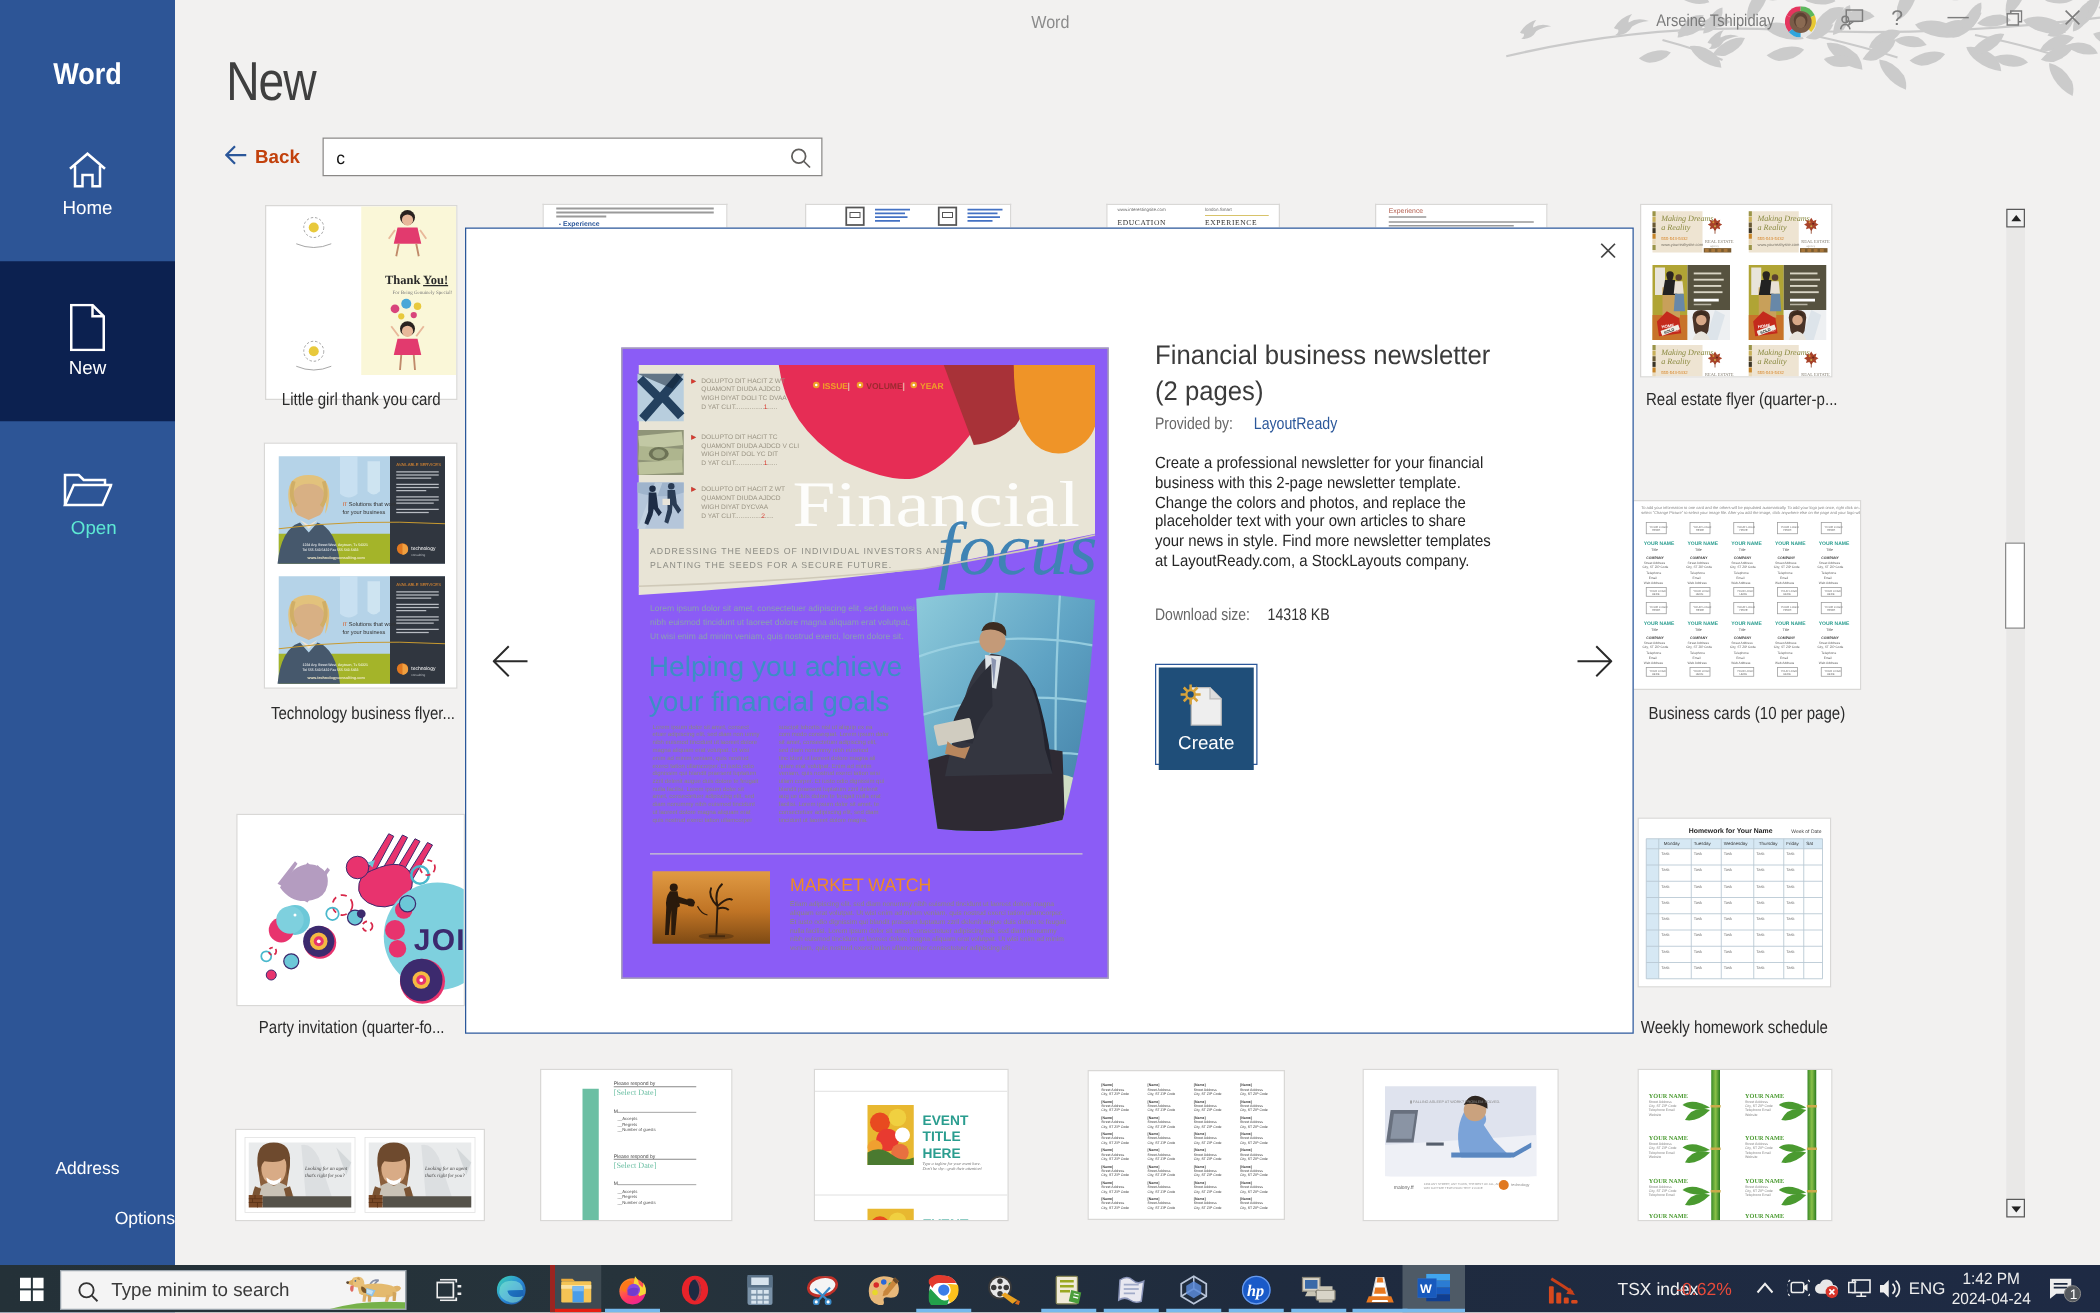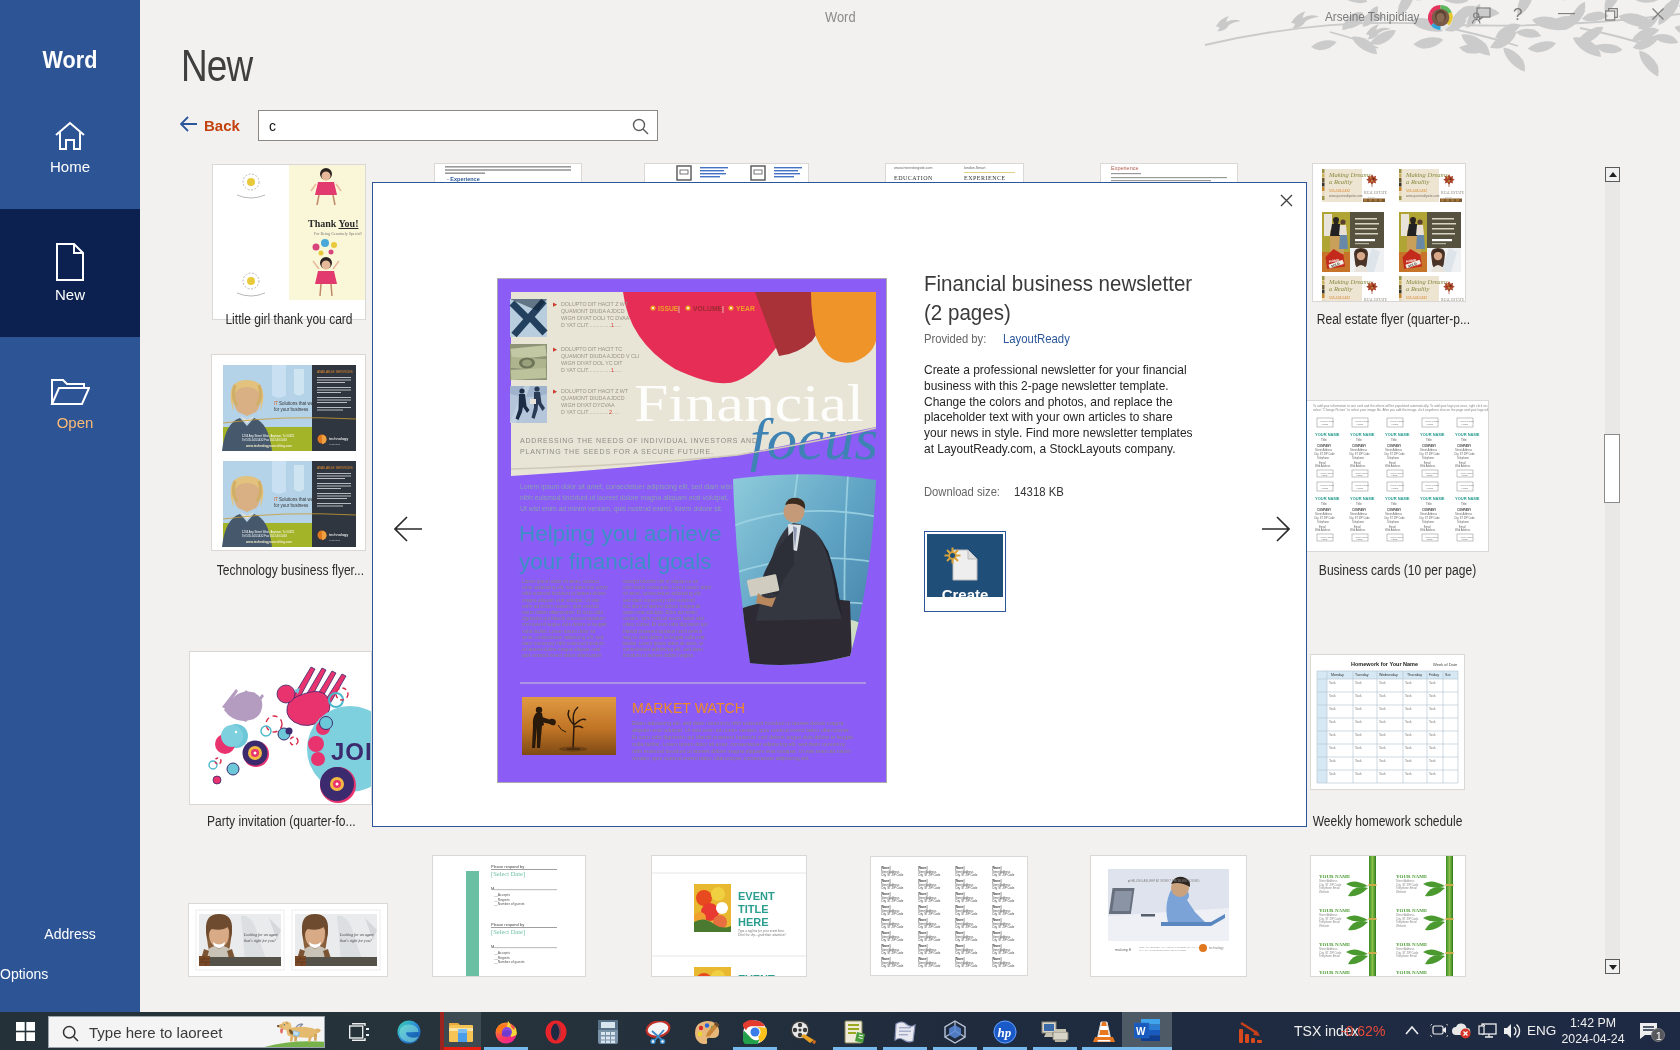--- a/index.html
+++ b/index.html
@@ -85,23 +85,23 @@
   <div class="abs" style="left:0; top:0; width:1680px; height:32px;">
     <div class="abs" style="left:825px; top:9px; font-size:14px; color:#8b8b8b; transform:scaleX(0.92); transform-origin:0 0;">Word</div>
     <div class="abs" style="left:1325px; top:9px; font-size:13.5px; color:#7a7a7a; transform:scaleX(0.87); transform-origin:0 0;">Arseine Tshipidiay</div>
   </div>
 
   <div class="abs" style="left:0; top:0; width:140px; height:1050px; background:#2d5596;">
     <div class="abs" style="left:0; top:46px; width:140px; text-align:center; color:#fff; font-size:24px; font-weight:bold; transform:scaleX(0.9);">Word</div>
     <div class="abs" style="left:0; top:209px; width:140px; height:128px; background:#0c2150;"></div>
     <div class="abs" style="left:0; top:158px; width:140px; text-align:center; color:#fff; font-size:15px;">Home</div>
     <div class="abs" style="left:0; top:286px; width:140px; text-align:center; color:#fff; font-size:15px;">New</div>
-    <div class="abs" style="left:0; top:414px; width:150px; text-align:center; color:#fdba74; font-size:15px;">Open</div>
+    <div class="abs" style="left:0; top:414px; width:150px; text-align:center; color:#5eead4; font-size:15px;">Open</div>
     <div class="abs" style="left:0; top:926px; width:140px; text-align:center; color:#fff; font-size:14px;">Address</div>
-    <div class="abs" style="left:0; top:966px; width:140px; text-align:left; color:#fff; font-size:14px;">Options</div>
+    <div class="abs" style="left:0; top:966px; width:140px; text-align:right; color:#fff; font-size:14px;">Options</div>
 
     <svg class="abs" style="left:52px; top:118px;" width="36" height="36" viewBox="0 0 36 36">
       <path d="M4 17 L18 5 L32 17 M8 14.5 V31 H14 V22 H22 V31 H28 V14.5" fill="none" stroke="#fff" stroke-width="2"></path>
     </svg>
 
     <svg class="abs" style="left:55px; top:243px;" width="30" height="38" viewBox="0 0 30 38">
       <path d="M2 1 H19 L28 10 V37 H2 Z" fill="none" stroke="#fff" stroke-width="2"></path>
       <path d="M19 1 V10 H28" fill="none" stroke="#fff" stroke-width="2"></path>
     </svg>
 
@@ -895,21 +895,21 @@
     </div>
 
     <div class="abs" style="left:551px; top:87px; width:400px; font-size:21.5px; color:#3b3b3b; line-height:28.5px; transform:scaleX(0.955); transform-origin:0 0;">Financial business newsletter<br>(2 pages)</div>
     <div class="abs" style="left:551px; top:148px; font-size:13.5px; color:#666; transform:scaleX(0.83); transform-origin:0 0;">Provided by:</div>
     <div class="abs" style="left:630px; top:148px; font-size:13.5px; color:#2b579a; transform:scaleX(0.84); transform-origin:0 0;">LayoutReady</div>
     <div class="abs" style="left:551px; top:179px; width:360px; font-size:13px; color:#262626; line-height:15.8px; transform:scaleX(0.92); transform-origin:0 0;">Create a professional newsletter for your financial<br>business with this 2-page newsletter template.<br>Change the colors and photos, and replace the<br>placeholder text with your own articles to share<br>your news in style. Find more newsletter templates<br>at LayoutReady.com, a StockLayouts company.</div>
     <div class="abs" style="left:551px; top:301px; font-size:13.5px; color:#666; transform:scaleX(0.83); transform-origin:0 0;">Download size:</div>
     <div class="abs" style="left:641px; top:301px; font-size:13.5px; color:#333; transform:scaleX(0.84); transform-origin:0 0;">14318 KB</div>
 
     <div class="abs" style="left:551px; top:348px; width:82px; height:81px; border:1px solid #2b579a; background:#fff;">
-      <div class="abs" style="left:2px; top:2px; width:76px; height:63px; background:#1f4e79;font-weight:bold;">
+      <div class="abs" style="left:2px; top:2px; width:76px; height:82px; background:#1f4e79;">
         <svg class="abs" style="left:25px; top:15px;" width="26" height="32" viewBox="0 0 26 32">
           <path d="M1 1 H16 L25 10 V31 H1 Z" fill="#eeeeee" stroke="#bbb"></path>
           <path d="M16 1 V10 H25" fill="#ddd" stroke="#bbb"></path>
         </svg>
         <text></text>
         <svg class="abs" style="left:17px; top:13px;" width="17" height="17" viewBox="0 0 17 17">
           <g stroke="#d8a33a" stroke-width="2" fill="none">
             <path d="M8.5 0.5 V16.5 M0.5 8.5 H16.5 M3 3 L14 14 M14 3 L3 14"></path>
           </g>
           <circle cx="8.5" cy="8.5" r="3.6" fill="#1f4e79"></circle>
@@ -929,21 +929,21 @@
           <rect x="0" y="10.3" width="8.7" height="8.7"></rect>
           <rect x="10.3" y="10.3" width="8.7" height="8.7"></rect>
         </g>
     </svg>
 
     <div class="abs" style="left:48px; top:4px; width:277px; height:32px; background:#f4f4f4; border:1px solid #9aa4ac; overflow:hidden;">
       <svg class="abs" style="left:13px; top:8px;" width="17" height="17" viewBox="0 0 17 17">
         <circle cx="7.2" cy="7.2" r="5.7" fill="none" stroke="#333" stroke-width="1.5"></circle>
         <path d="M11.5 11.5 L16 16" stroke="#333" stroke-width="1.5"></path>
       </svg>
-      <div class="abs" style="left:40px; top:7px; font-size:15px; color:#3a3a3a;">Type here to laoreet</div>
+      <div class="abs" style="left:40px; top:7px; font-size:15px; color:#3a3a3a;">Type minim to search</div>
 
       <svg class="abs" style="left:169px; top:0px;" width="108" height="32" viewBox="0 0 108 32">
         <path d="M40 32 Q70 22 108 25 L108 32 Z" fill="#76b149"></path>
         <g transform="translate(44 4) scale(0.62)">
 
           <path d="M52 18 Q55 6 62 5 L66 5 Q60 8 58 19" fill="none" stroke="#8890a8" stroke-width="2.2"></path>
 
           <path d="M84 14 q8 -4 11 1 q-2 5 -9 5 z" fill="#dfb268"></path>
 
           <path d="M42 12 Q60 7 78 11 Q90 13 88 21 Q86 28 72 27 L52 26 Q42 24 42 12" fill="#e4ba6e"></path>

